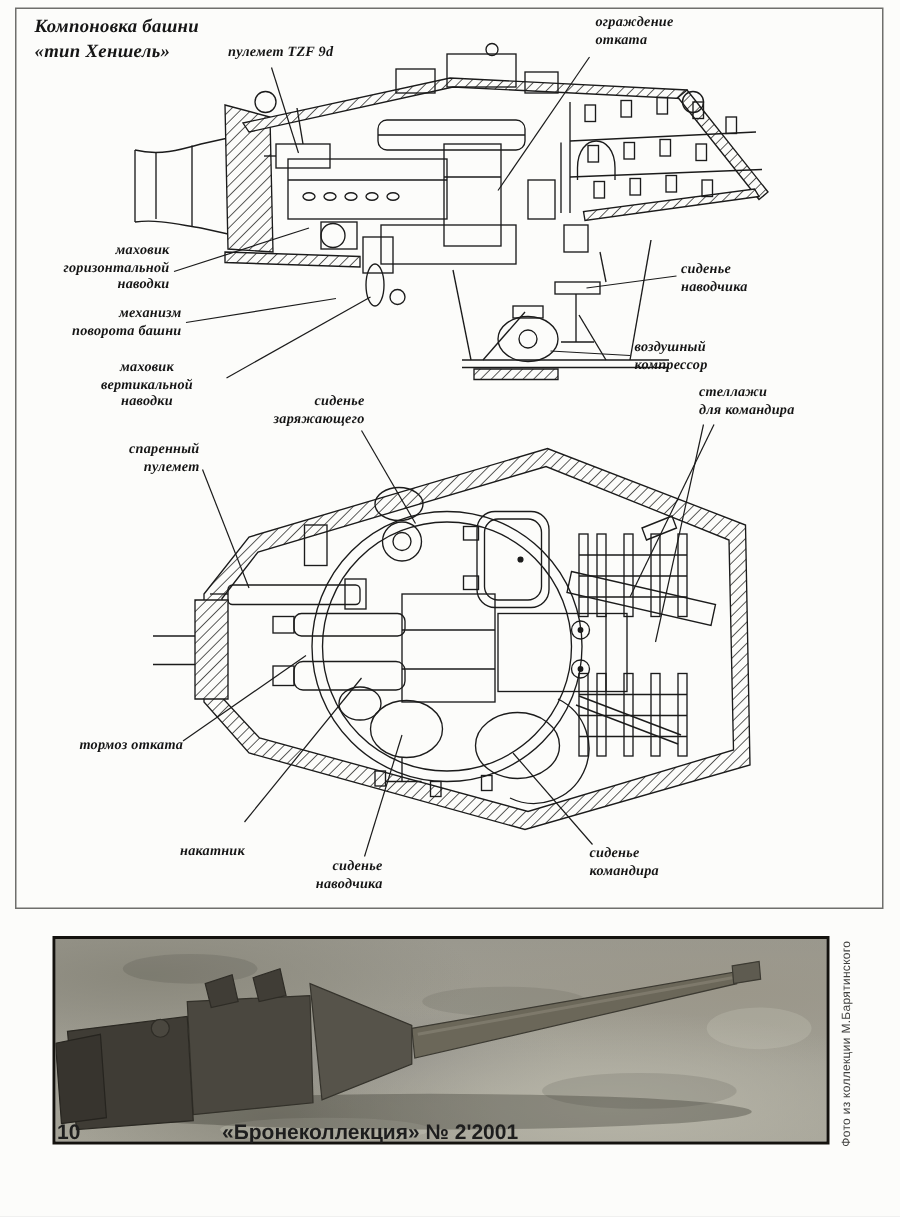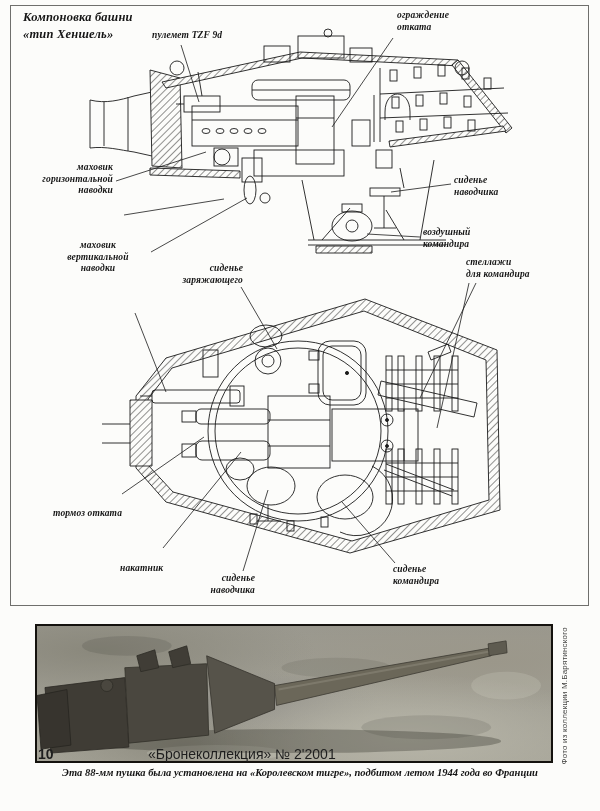--- a/index.html
+++ b/index.html
@@ -24,21 +24,21 @@
            linear-gradient(#9a988e,#a7a599);}
   .photo svg{position:absolute;left:0;top:0;width:100%;height:100%;}
   .credit{position:absolute;left:495px;top:689px;width:140px;height:11px;
           transform:rotate(-90deg);font-family:"Liberation Sans",sans-serif;
           font-size:8px;color:#3e3e3c;text-align:left;letter-spacing:.2px;}
   .caption{position:absolute;left:40px;top:767px;width:520px;text-align:center;
            font-style:italic;font-weight:bold;font-size:10.5px;color:#141414;}
   .footer{position:absolute;left:0;top:746px;width:492px;height:20px;
           font-family:"Liberation Sans",sans-serif;font-size:14px;color:#1e1e1e;}
   .pageno{position:absolute;left:38px;top:0;font-weight:bold;}
-  .journal{position:absolute;left:148px;top:0;}
+  .journal{position:absolute;left:148px;top:0;font-weight:bold;}
 </style>
 </head>
 <body>
 
 <div class="page">
 
   <div class="diagram-box"></div>
 
   <svg class="art" viewBox="0 0 600 811">
     <defs>
@@ -228,32 +228,36 @@
   </svg>
 
   <div class="lbl title" style="left:23px;top:9px;width:150px;">Компоновка башни
 «тип Хеншель»</div>
   <div class="lbl" style="left:152px;top:30px;">пулемет TZF 9d</div>
   <div class="lbl" style="left:397px;top:10px;">ограждение
 отката</div>
   <div class="lbl ra" style="right:487px;top:162px;width:110px;">маховик
 горизонтальной
 наводки</div>
+  <div class="lbl ra" style="right:479px;top:204px;width:110px;">механизм
+поворота башни</div>
   <div class="lbl ctr" style="right:452px;top:240px;width:100px;">маховик
 вертикальной
 наводки</div>
   <div class="lbl ra" style="right:357px;top:263px;width:90px;">сиденье
 заряжающего</div>
   <div class="lbl" style="left:454px;top:175px;">сиденье
 наводчика</div>
   <div class="lbl" style="left:423px;top:227px;">воздушный
-командира</div>
+компрессор</div>
   <div class="lbl" style="left:466px;top:257px;">стеллажи
 для командира</div>
-  <div class="lbl" style="left:53px;top:492px;margin-top:16px;">тормоз отката</div>
+  <div class="lbl ra" style="right:467px;top:295px;width:90px;">спаренный
+пулемет</div>
+  <div class="lbl" style="left:53px;top:492px;">тормоз отката</div>
   <div class="lbl" style="left:120px;top:563px;">накатник</div>
   <div class="lbl ra" style="right:345px;top:573px;width:90px;">сиденье
 наводчика</div>
   <div class="lbl" style="left:393px;top:564px;">сиденье
 командира</div>
 
   <div class="photo">
     <svg viewBox="0 0 515 136" preserveAspectRatio="none">
 
       <ellipse cx="90" cy="20" rx="45" ry="10" fill="rgba(58,56,48,0.16)"></ellipse>
@@ -273,20 +277,19 @@
       <polygon points="88,42 170,38 172,110 92,118" fill="#4a473f" stroke="#33312a" stroke-width="0.8"></polygon>
       <polygon points="100,30 118,24 122,42 104,46" fill="#403d36" stroke="#2e2c26" stroke-width="0.8"></polygon>
       <polygon points="132,26 150,20 154,38 136,42" fill="#403d36" stroke="#2e2c26" stroke-width="0.8"></polygon>
 
       <polygon points="8,62 88,52 92,122 14,128" fill="#3f3c35" stroke="#2b2923" stroke-width="0.8"></polygon>
       <polygon points="0,70 30,64 34,120 4,124" fill="#37342e" stroke="#26241f" stroke-width="0.8"></polygon>
       <circle cx="70" cy="60" r="6" fill="#4a473f" stroke="#2e2c26" stroke-width="0.8"></circle>
     </svg>
   </div>
   <div class="credit">Фото из коллекции М.Барятинского</div>
-  <div class="caption">Эта 88-мм пушка была установлена на «Королевском тигре», подбитом летом 1944 года во Франции</div>
 
   <div class="footer">
     <span class="pageno">10</span>
     <span class="journal">«Бронеколлекция» № 2'2001</span>
   </div>
 
 </div>
 
 </body></html>

